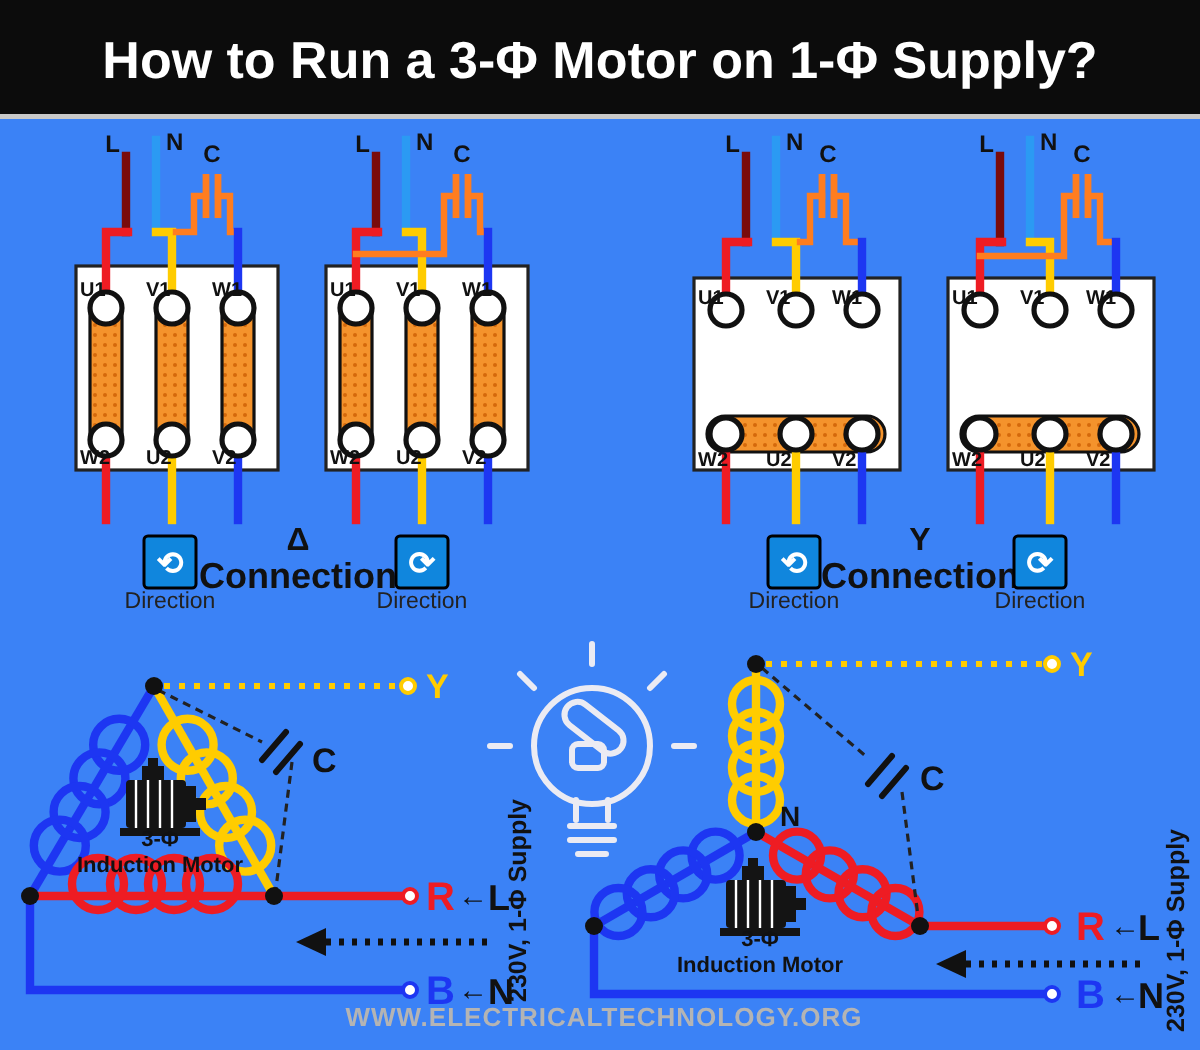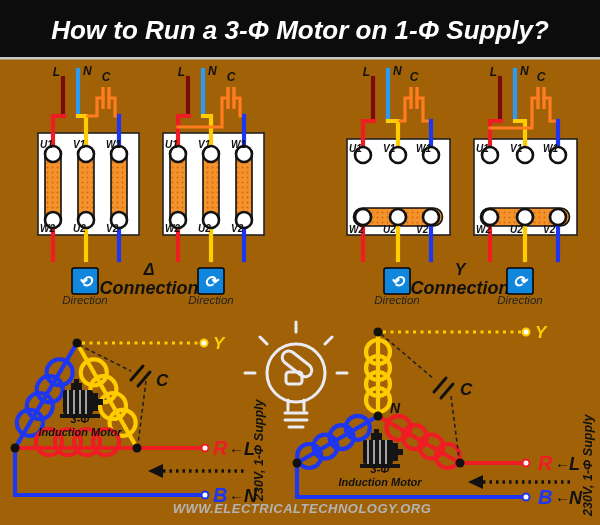--- a/index.html
+++ b/index.html
@@ -1,16 +1,16 @@
 <!DOCTYPE html>
 <html><head>
 <meta charset="utf-8">
 <style>
   html,body{margin:0;padding:0;background:#fff;}
-  .stage{position:relative;width:600px;height:525px;background:#a16207;overflow:hidden;font-style:italic;}
+  .stage{position:relative;width:600px;height:525px;background:#3b82f6;overflow:hidden;}
   svg{display:block;}
   text{font-family:"Liberation Sans",sans-serif;}
   .t-title{font-weight:700;font-size:26px;fill:#fff;}
   .t-lnc{font-weight:700;font-size:12px;fill:#111;}
   .t-term{font-weight:700;font-size:10px;fill:#111;}
   .t-sym{font-weight:700;font-size:16px;fill:#111;}
   .t-conn{font-weight:700;font-size:18px;fill:#111;}
   .t-dir{font-weight:400;font-size:11.5px;fill:#222;}
   .t-glyph{font-weight:700;font-size:16px;fill:#fff;}
   .t-y{font-weight:700;font-size:17px;fill:#ffcc00;}

